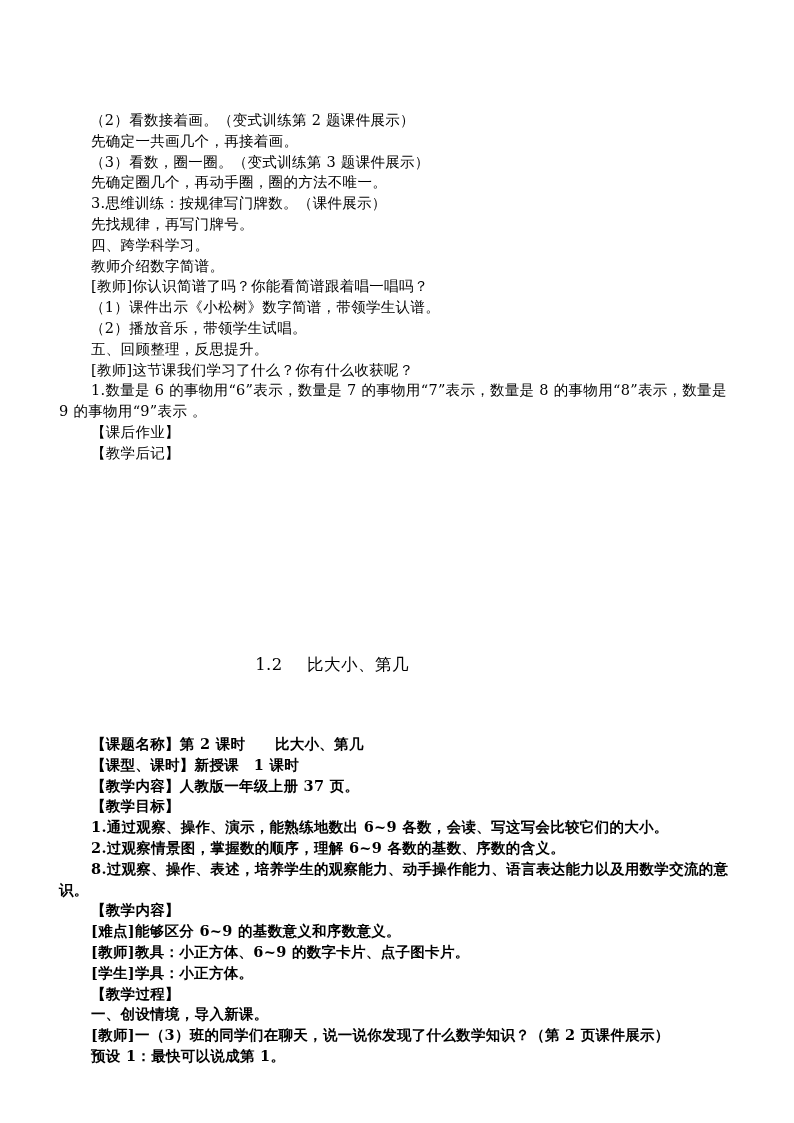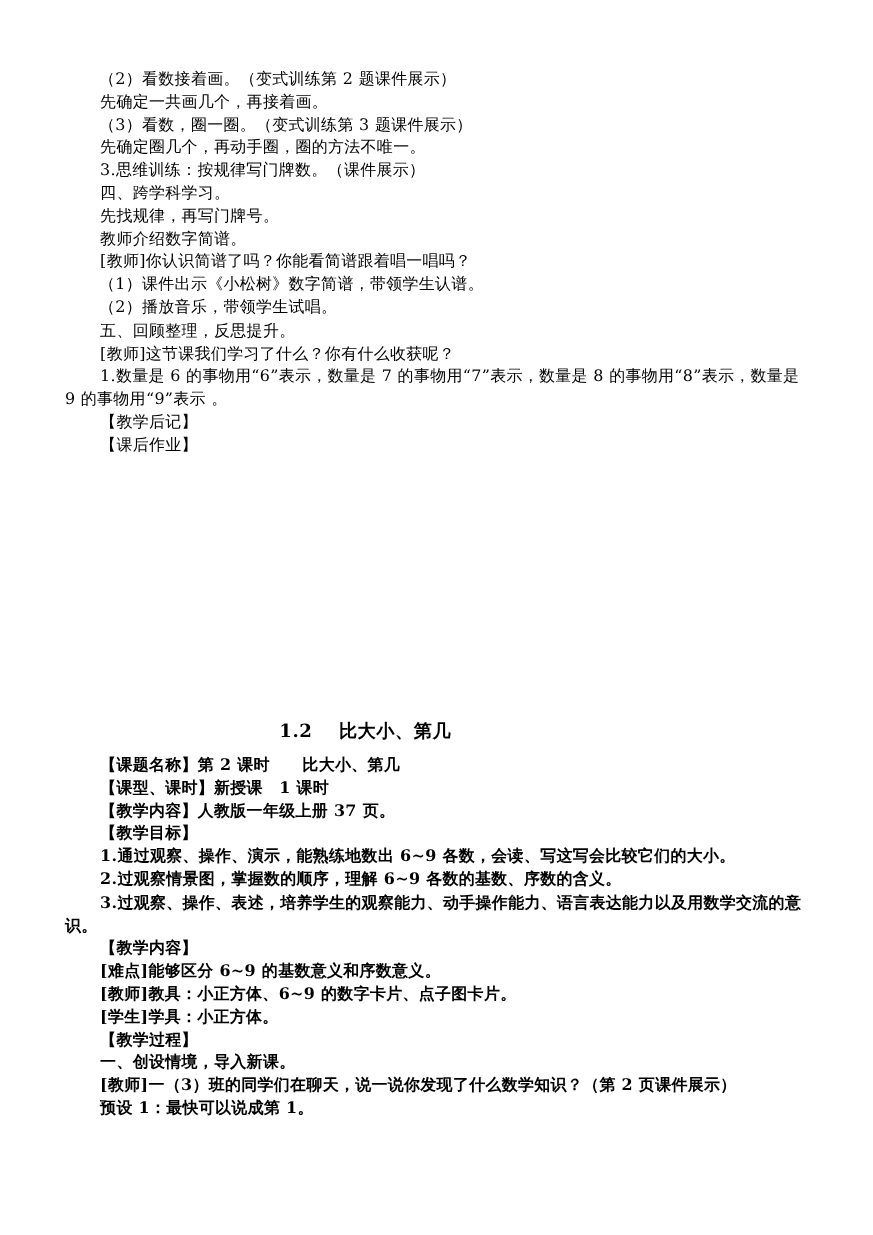--- a/index.html
+++ b/index.html
@@ -1,61 +1,61 @@
 <!DOCTYPE html>
 <html><head>
 <meta charset="utf-8">
 <style>
   html, body { margin: 0; padding: 0; background: #ffffff; }
   body { width: 794px; height: 1123px; position: relative; overflow: hidden;
          font-family: "DejaVu Serif", "Liberation Serif", serif; color: #000; }
-  .block { position: absolute; left: 59px; width: 680px; }
+  .block { position: absolute; left: 59px; width: 680px; margin-top: 48px; }
   .line { font-size: 14.5px; line-height: 20.8px; height: 20.8px; white-space: nowrap; letter-spacing: 0.3px; }
   .line.wrap { white-space: normal; height: auto; }
   .ind { padding-left: 32px; }
   .ind2 { padding-left: 31px; }
   .title { position: absolute; left: 0; width: 664px; top: 654px; text-align: center;
-           font-size: 16.5px; font-weight: bold; line-height: 22px; letter-spacing: 0.5px; }
+           font-size: 16.5px; font-weight: normal; line-height: 22px; letter-spacing: 0.5px; }
   .title .num { margin-right: 24px; }
   .hanging { text-indent: 32px; }
 </style>
 </head>
 <body>
 
 <div class="block" style="top:62px;">
   <div class="line ind2">（2）看数接着画。（变式训练第 2 题课件展示）</div>
   <div class="line ind">先确定一共画几个，再接着画。</div>
   <div class="line ind2">（3）看数，圈一圈。（变式训练第 3 题课件展示）</div>
   <div class="line ind">先确定圈几个，再动手圈，圈的方法不唯一。</div>
   <div class="line ind">3.思维训练：按规律写门牌数。（课件展示）</div>
+  <div class="line ind">先找规律，再写门牌号。</div>
   <div class="line ind">四、跨学科学习。</div>
-  <div class="line ind">先找规律，再写门牌号。</div>
   <div class="line ind">教师介绍数字简谱。</div>
   <div class="line ind">[教师]你认识简谱了吗？你能看简谱跟着唱一唱吗？</div>
   <div class="line ind2">（1）课件出示《小松树》数字简谱，带领学生认谱。</div>
   <div class="line ind2">（2）播放音乐，带领学生试唱。</div>
   <div class="line ind">五、回顾整理，反思提升。</div>
   <div class="line ind">[教师]这节课我们学习了什么？你有什么收获呢？</div>
   <div class="line wrap hanging">1.数量是 6 的事物用“6”表示，数量是 7 的事物用“7”表示，数量是 8 的事物用“8”表示，数量是 9 的事物用“9”表示 。</div>
+  <div class="line ind">【课后作业】</div>
   <div class="line ind">【教学后记】</div>
-  <div class="line ind">【课后作业】</div>
 </div>
 
 <div class="title">
   <span class="num">1.2</span><span>比大小、第几</span>
 </div>
 
 <div class="block" style="top:686px;font-weight:bold;">
   <div class="line ind">【课题名称】第 2 课时　　比大小、第几</div>
   <div class="line ind">【课型、课时】新授课　1 课时</div>
   <div class="line ind">【教学内容】人教版一年级上册 37 页。</div>
   <div class="line ind">【教学目标】</div>
   <div class="line ind">1.通过观察、操作、演示，能熟练地数出 6~9 各数，会读、写这写会比较它们的大小。</div>
   <div class="line ind">2.过观察情景图，掌握数的顺序，理解 6~9 各数的基数、序数的含义。</div>
-  <div class="line wrap hanging">3.过观察、操作、表述，培养学生的观察能力、动手操作能力、语言表达能力以及用数学交流的意识。</div>
+  <div class="line wrap hanging">8.过观察、操作、表述，培养学生的观察能力、动手操作能力、语言表达能力以及用数学交流的意识。</div>
   <div class="line ind">【教学内容】</div>
   <div class="line ind">[难点]能够区分 6~9 的基数意义和序数意义。</div>
   <div class="line ind">[教师]教具：小正方体、6~9 的数字卡片、点子图卡片。</div>
   <div class="line ind">[学生]学具：小正方体。</div>
   <div class="line ind">【教学过程】</div>
   <div class="line ind">一、创设情境，导入新课。</div>
   <div class="line ind">[教师]一（3）班的同学们在聊天，说一说你发现了什么数学知识？（第 2 页课件展示）</div>
   <div class="line ind">预设 1：最快可以说成第 1。</div>
 </div>
 

